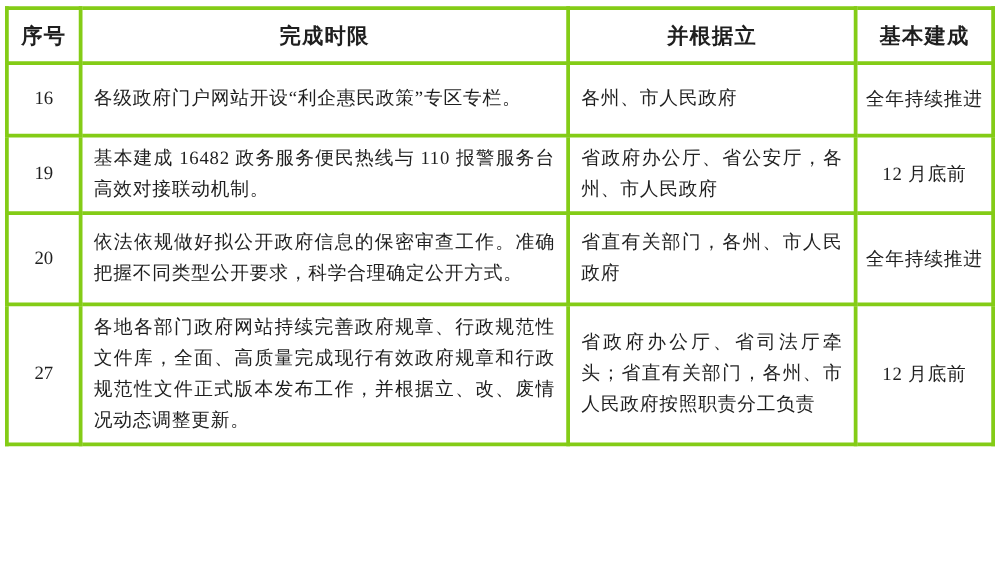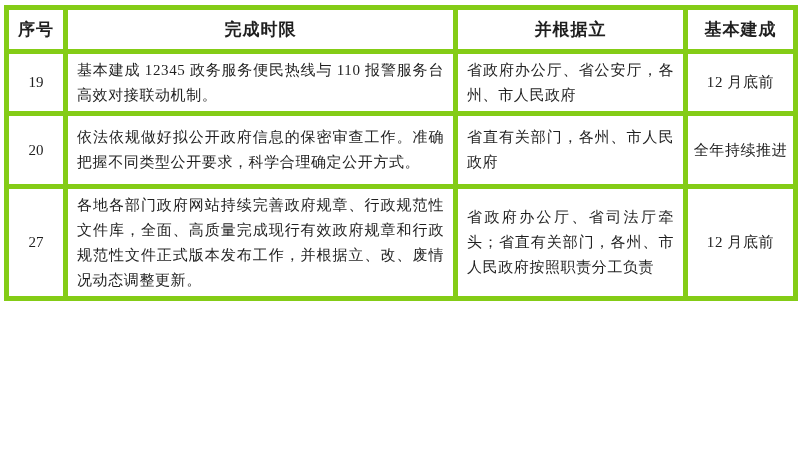--- a/index.html
+++ b/index.html
@@ -21,21 +21,21 @@
   table.doc-table {
     position: absolute;
     left: 4px;
     top: 5px;
     width: 789px;
     border-collapse: collapse;
     table-layout: fixed;
     background: #ffffff;
   }
   table.doc-table td, table.doc-table th {
-    border: 5px solid #84cc16;
+    border: 3px solid #84cc16;
     box-sizing: border-box;
     overflow: hidden;
     margin-left: 42px;
   }
   th.hdr {
     font-weight: bold;
     font-size: 17px;
     text-align: center;
     vertical-align: middle;
     letter-spacing: 1px;
@@ -91,23 +91,29 @@
     </colgroup>
     <thead>
       <tr>
         <th class="hdr">序号</th>
         <th class="hdr">完成时限</th>
         <th class="hdr">并根据立</th>
         <th class="hdr">基本建成</th>
       </tr>
     </thead>
     <tbody>
+      <tr class="r16">
+        <td class="num-cell">16</td>
+        <td class="task-cell">各级政府门户网站开设“利企惠民政策”专区专栏。</td>
+        <td class="unit-cell">各州、市人民政府</td>
+        <td class="deadline-cell">全年持续推进</td>
+      </tr>
       <tr class="r19">
         <td class="num-cell">19</td>
-        <td class="task-cell">基本建成 12345 政务服务便民热线与 110 报警服务台高效对接联动机制。</td>
+        <td class="task-cell">基本建成 16482 政务服务便民热线与 110 报警服务台高效对接联动机制。</td>
         <td class="unit-cell">省政府办公厅、省公安厅，各州、市人民政府</td>
         <td class="deadline-cell">12 月底前</td>
       </tr>
       <tr class="r20">
         <td class="num-cell">20</td>
         <td class="task-cell">依法依规做好拟公开政府信息的保密审查工作。准确把握不同类型公开要求，科学合理确定公开方式。</td>
         <td class="unit-cell">省直有关部门，各州、市人民政府</td>
         <td class="deadline-cell">全年持续推进</td>
       </tr>
       <tr class="r21">

